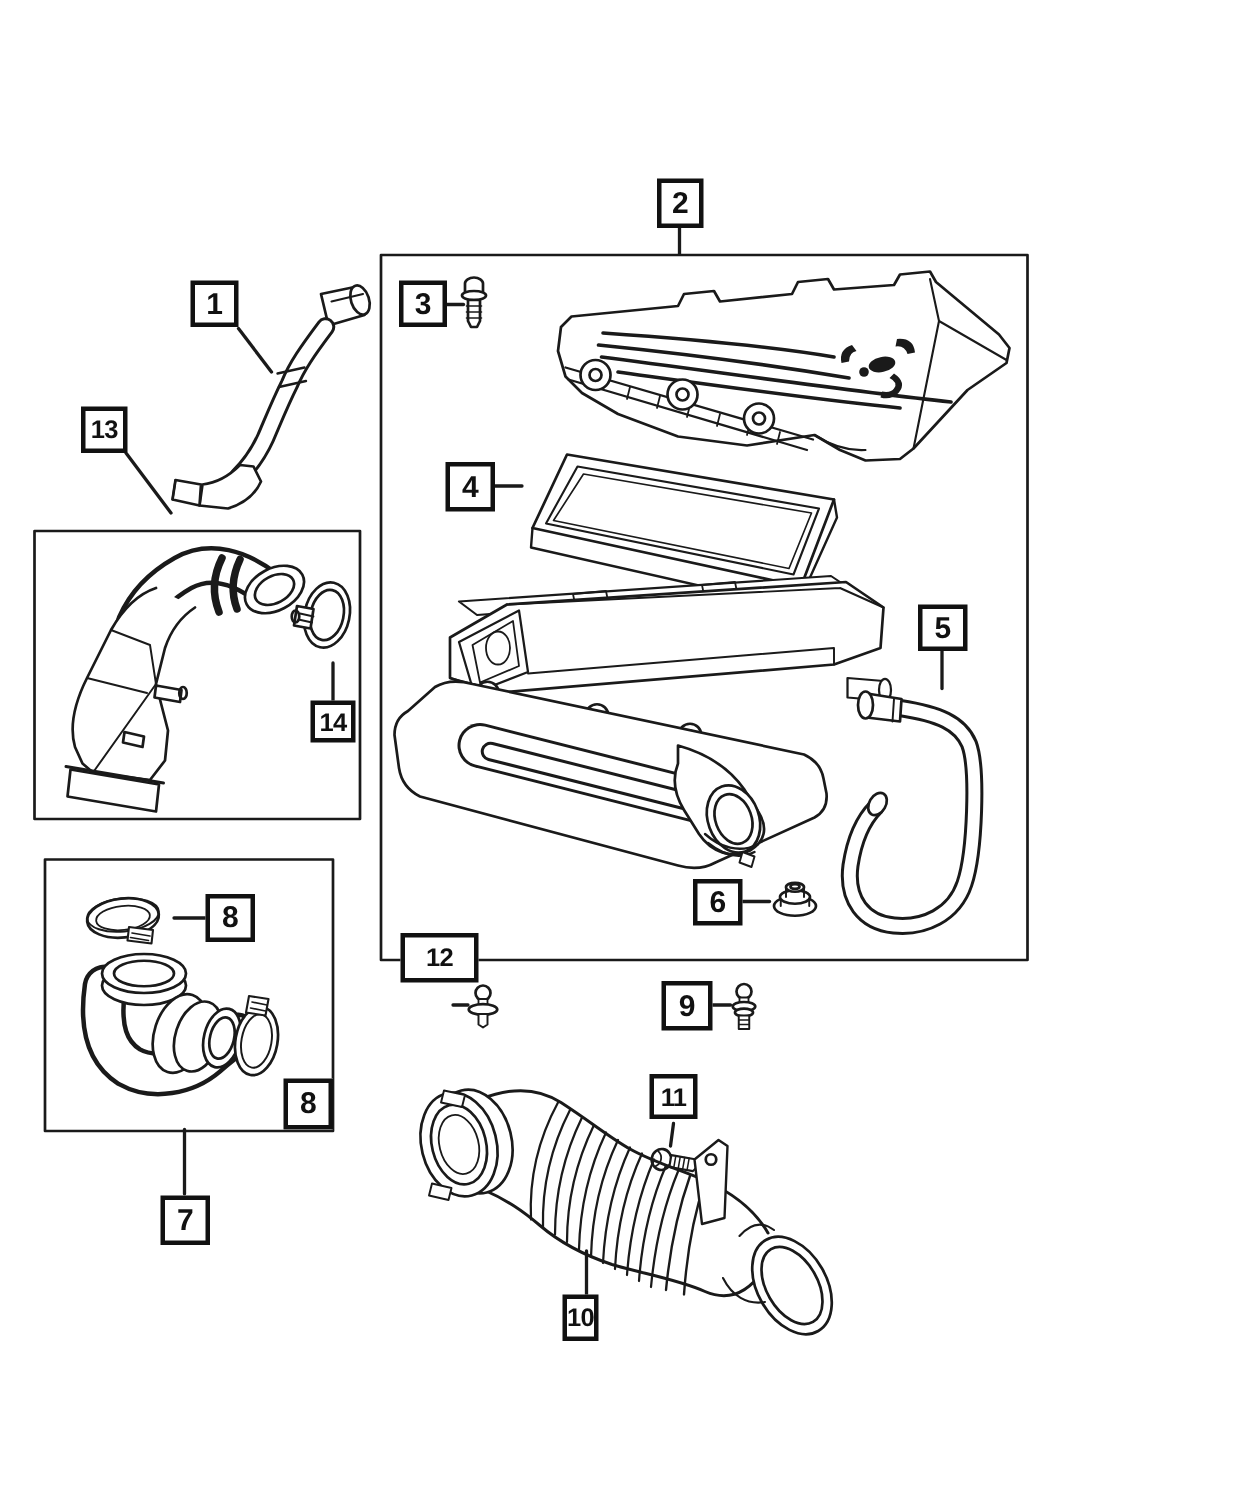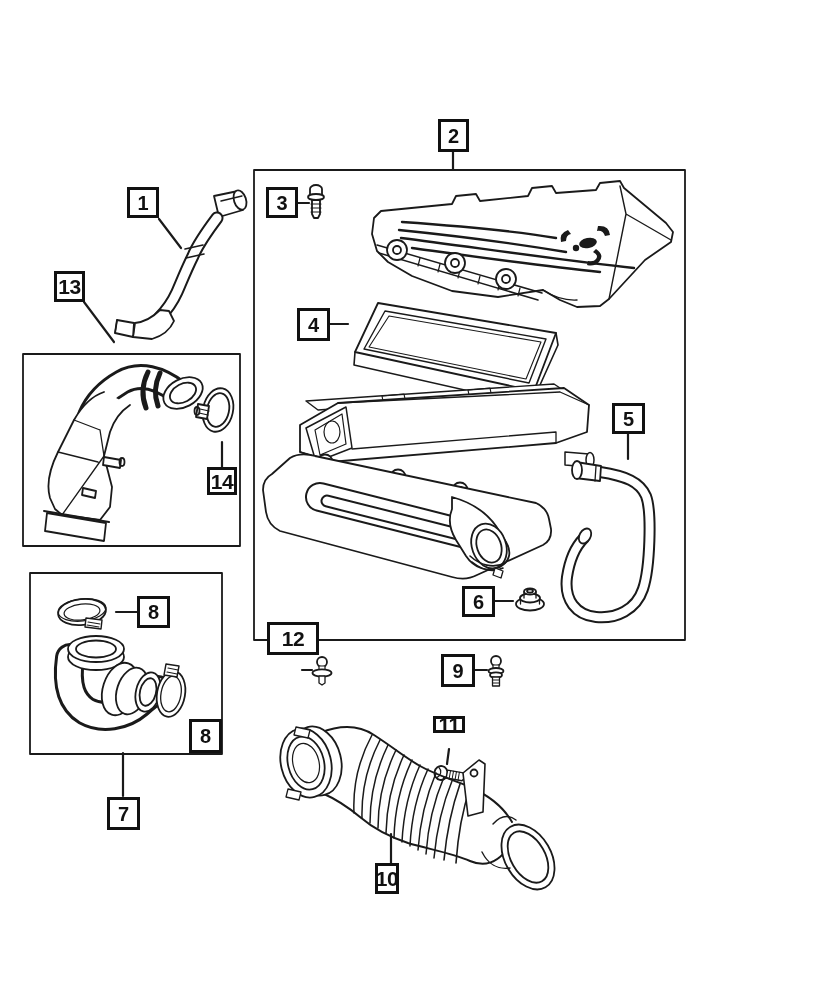--- a/index.html
+++ b/index.html
@@ -7,21 +7,21 @@
     position:relative;width:824px;height:1000px;background:#ffffff;
     font-family:"Liberation Sans", sans-serif;overflow:hidden;
   }
   .art{position:absolute;left:0;top:0;}
   .callout{
     position:absolute;display:flex;align-items:center;justify-content:center;
     background:#ffffff;border:3px solid #111111;color:#111111;
     font-weight:700;font-size:20px;line-height:1;box-sizing:border-box;
     cursor:pointer;user-select:none;
   }
-  .callout.two{font-size:21px;letter-spacing:-0.5px;}
+  .callout.two{font-size:17px;letter-spacing:-0.5px;}
 </style>
 </head>
 <body>
 
 <div class="stage">
 
 <svg class="art" width="824" height="1000" viewBox="0 0 824 1000" fill="none" stroke="#1a1a1a" stroke-width="1.8" stroke-linecap="round" stroke-linejoin="round">
 
   <rect x="254" y="170" width="431" height="470"></rect>
   <rect x="23" y="354" width="217" height="192"></rect>
@@ -275,18 +275,18 @@
 <div class="callout" style="left:438px;top:119px;width:31px;height:33px;">2</div>
 <div class="callout" style="left:266px;top:187px;width:32px;height:31px;">3</div>
 <div class="callout" style="left:297px;top:308px;width:33px;height:33px;">4</div>
 <div class="callout" style="left:612px;top:403px;width:33px;height:31px;">5</div>
 <div class="callout" style="left:462px;top:586px;width:33px;height:31px;">6</div>
 <div class="callout" style="left:107px;top:797px;width:33px;height:33px;">7</div>
 <div class="callout" style="left:137px;top:596px;width:33px;height:32px;">8</div>
 <div class="callout" style="left:189px;top:719px;width:33px;height:34px;">8</div>
 <div class="callout" style="left:441px;top:654px;width:34px;height:33px;">9</div>
 <div class="callout two" style="left:375px;top:863px;width:24px;height:31px;">10</div>
-<div class="callout two" style="left:433px;top:716px;width:32px;height:17px;">11</div>
+<div class="callout two" style="left:433px;top:716px;width:32px;height:30px;">11</div>
 <div class="callout two" style="left:267px;top:622px;width:52px;height:33px;">12</div>
 <div class="callout two" style="left:54px;top:271px;width:31px;height:31px;">13</div>
 <div class="callout two" style="left:207px;top:467px;width:30px;height:28px;text-align:right;">14</div>
 
 </div>
 
 </body></html>

